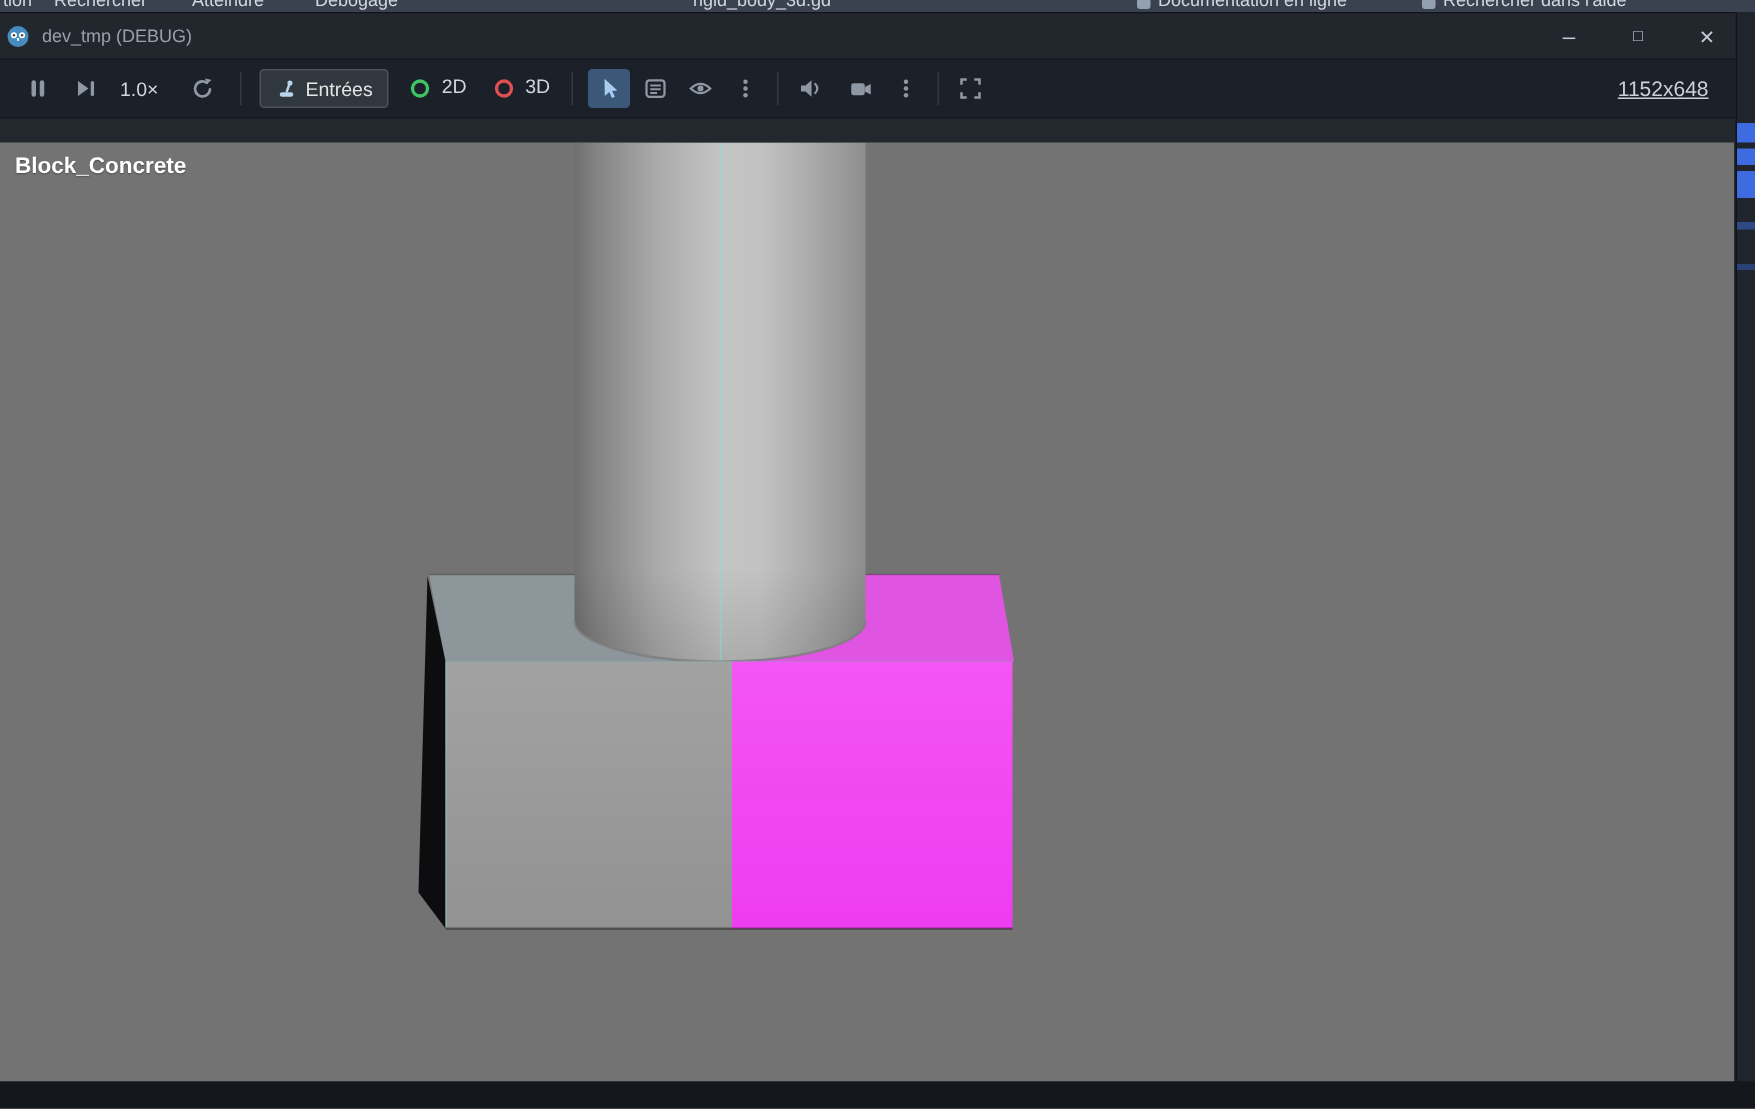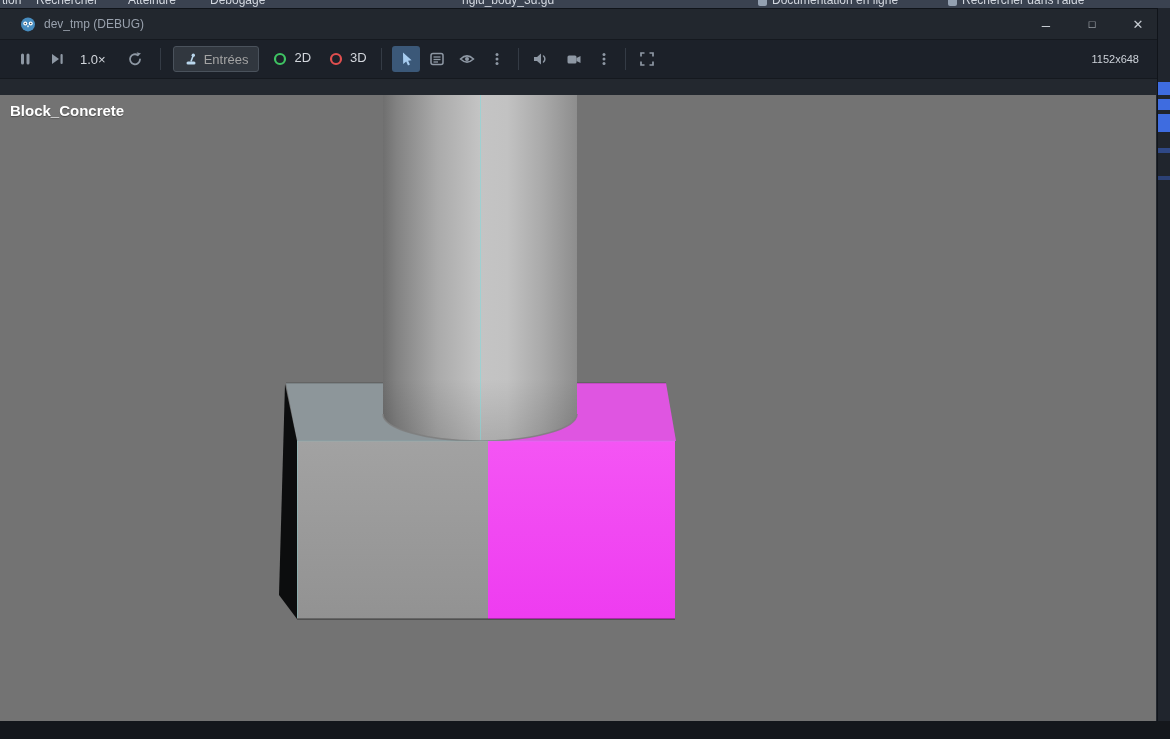--- a/index.html
+++ b/index.html
@@ -24,21 +24,21 @@
     position:absolute;left:0;top:727px;width:1170px;height:12px;
     background:#2b313c;z-index:1;
   }
   
   .game-window{
     position:absolute;left:0;top:8px;width:1158px;height:719px;z-index:2;
     background:#23282f;border:1px solid #10141a;border-left:none;
   }
   .titlebar{
     position:relative;height:30px;background:#22272e;
-    display:flex;align-items:center;padding-left:20px;
+    display:flex;align-items:center;padding-left:4px;
   }
   .win-title{margin-left:8px;font-size:12px;color:#99a1ad;}
   .win-btn{
     position:absolute;top:0;height:30px;width:36px;display:flex;
     align-items:center;justify-content:center;color:#c6cbd2;cursor:default;
   }
   .win-btn.min{left:1028px;font-size:15px;}
   .win-btn.max{left:1074px;font-size:11px;}
   .win-btn.close{left:1120px;font-size:13px;}
   .toolbar{
@@ -49,25 +49,25 @@
   .tb-btn{
     width:26px;height:26px;border-radius:3px;display:flex;
     align-items:center;justify-content:center;flex:0 0 auto;
   }
   .tb-btn.selected{background:#3b5878;}
   .tb-text{font-size:13px;color:#d2d6dc;flex:0 0 auto;}
   .sep{width:1px;height:22px;background:#343b45;flex:0 0 auto;}
   .inputs-btn{
     height:26px;display:flex;align-items:center;gap:6px;padding:0 10px;
     background:#31373f;border:1px solid #4a525c;border-radius:3px;
-    color:#a3a3a3;font-size:13px;flex:0 0 auto;
+    color:#e5e5e5;font-size:13px;flex:0 0 auto;
   }
   .mode-group{display:flex;align-items:flex-start;gap:5px;flex:0 0 auto;}
   .mode-label{font-size:13px;color:#d2d6dc;}
-  .resolution{font-size:11px;color:#ccd1d8;margin-right:18px;}
+  .resolution{font-size:14px;color:#ccd1d8;margin-right:18px;text-decoration:underline;}
   .spacer{flex:1;}
   
   .viewport{
     position:absolute;left:0;top:86px;width:1156px;height:648px;
     background:#737373;overflow:hidden;
   }
   .node-label{
     position:absolute;left:10px;top:7px;font-size:15px;font-weight:bold;
     color:#ffffff;z-index:3;text-shadow:0 1px 1px rgba(0,0,0,.35);
   }

